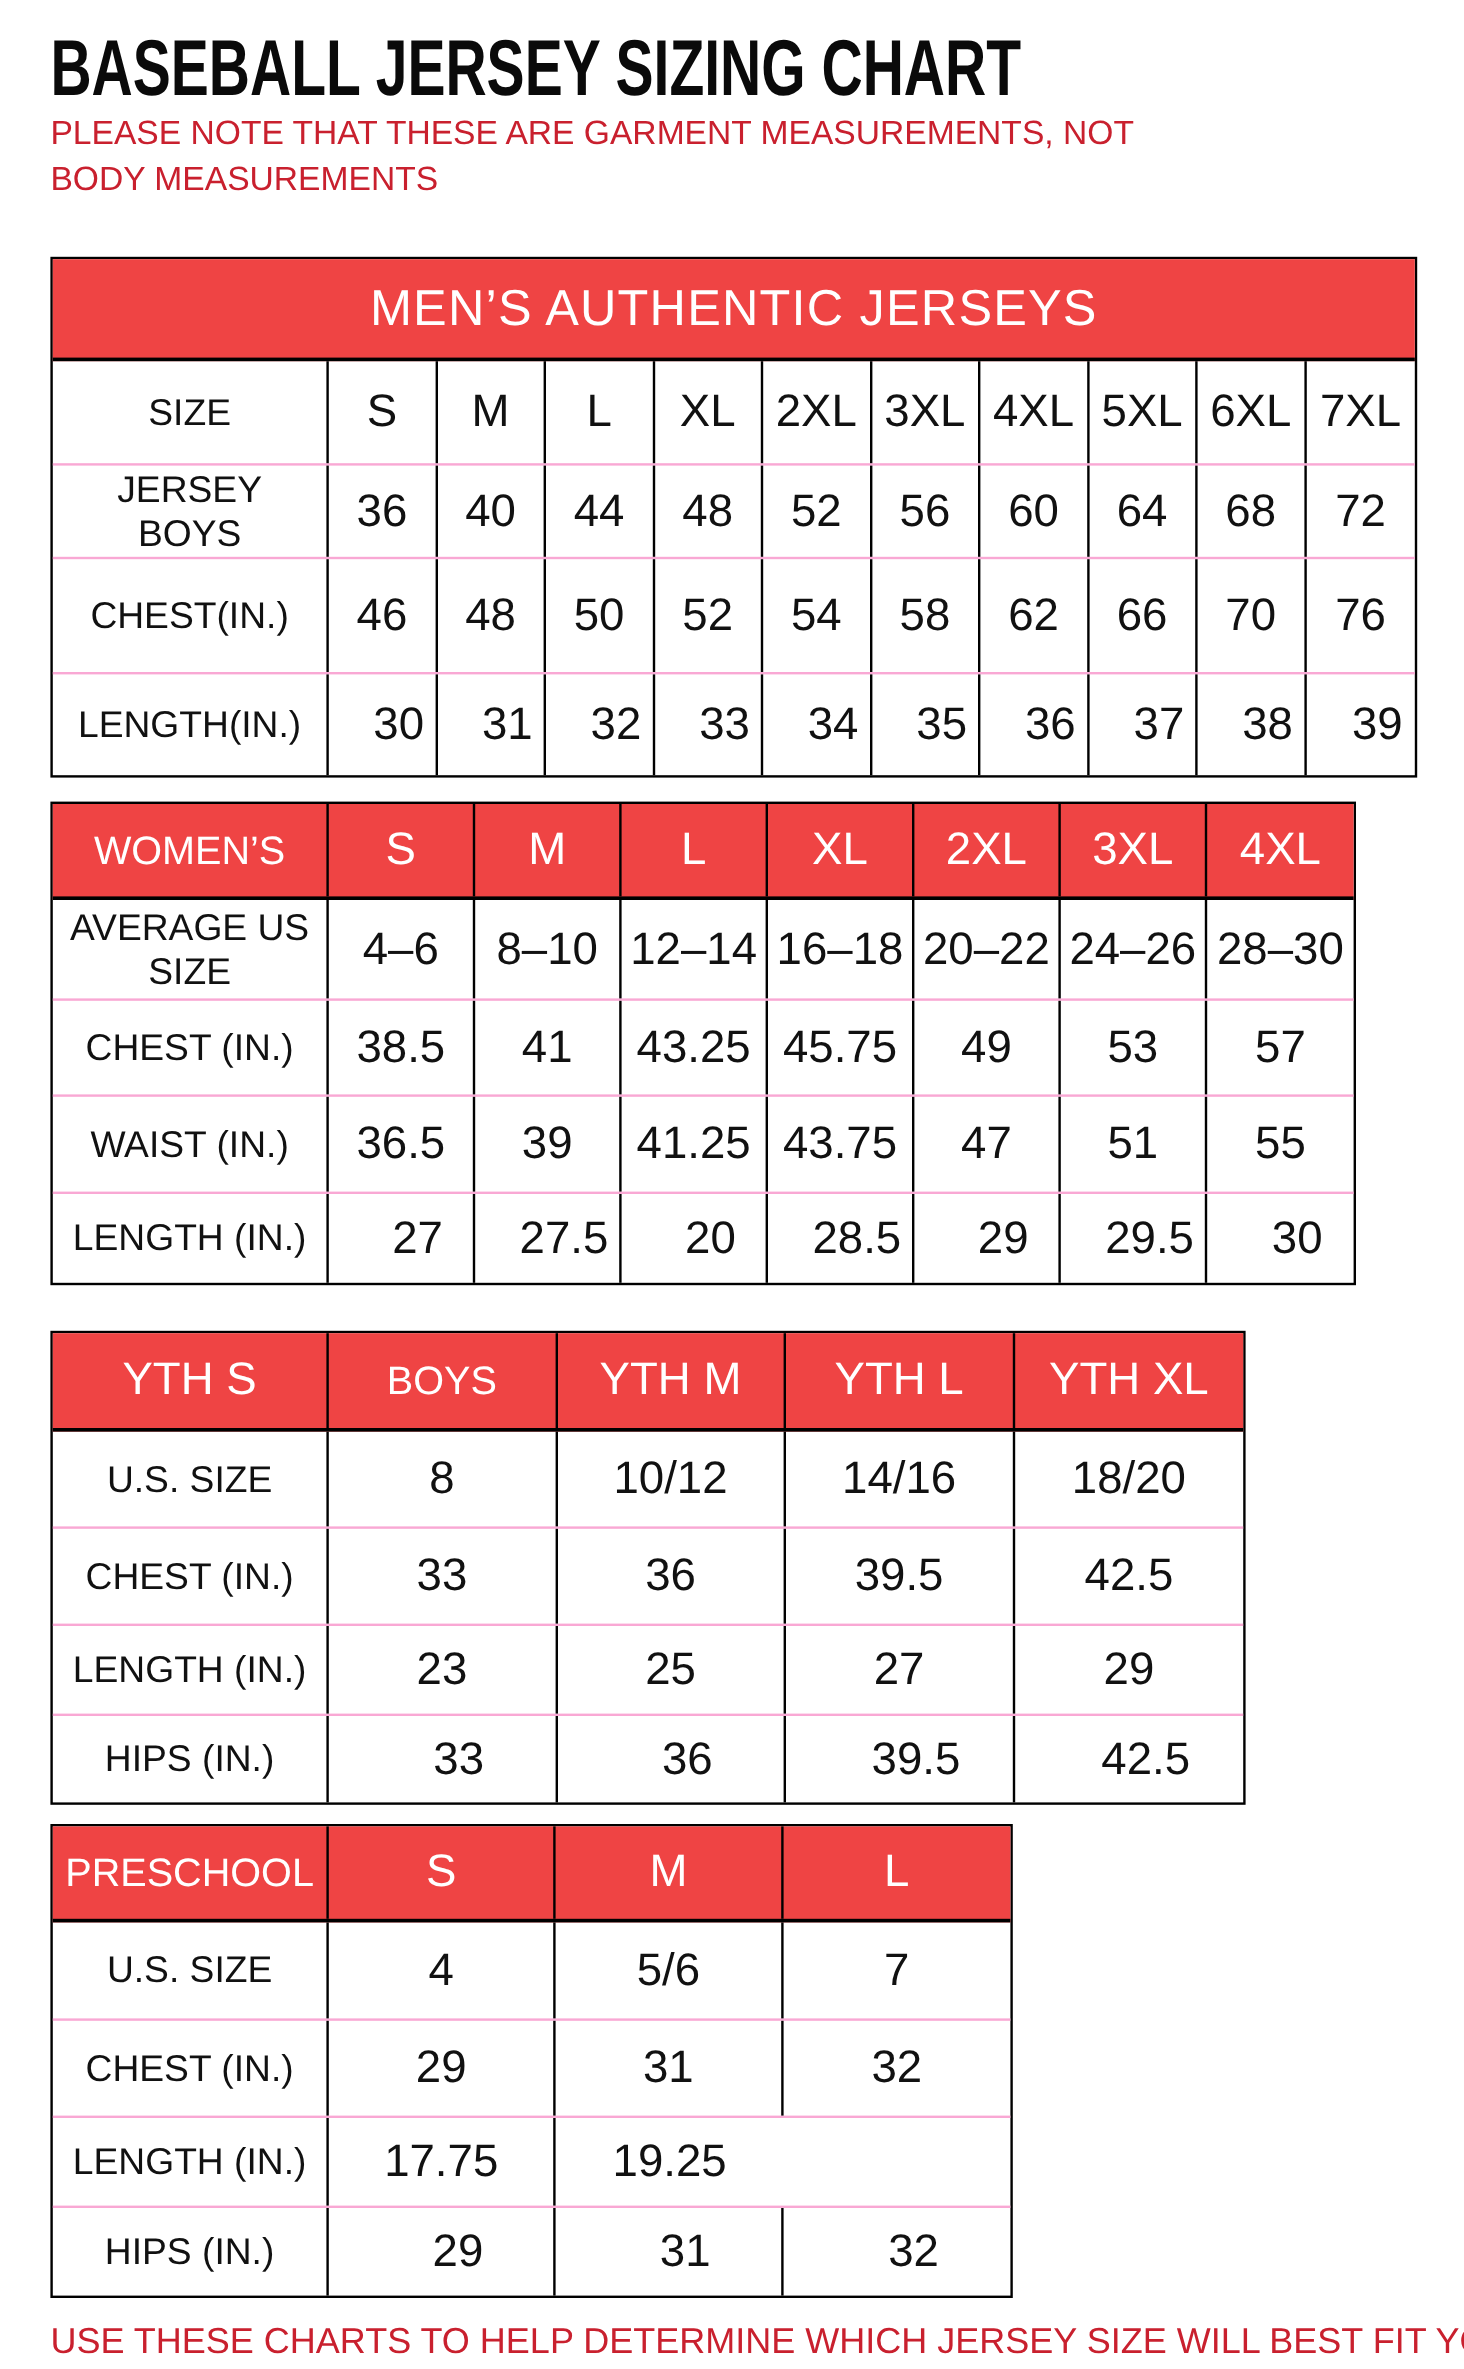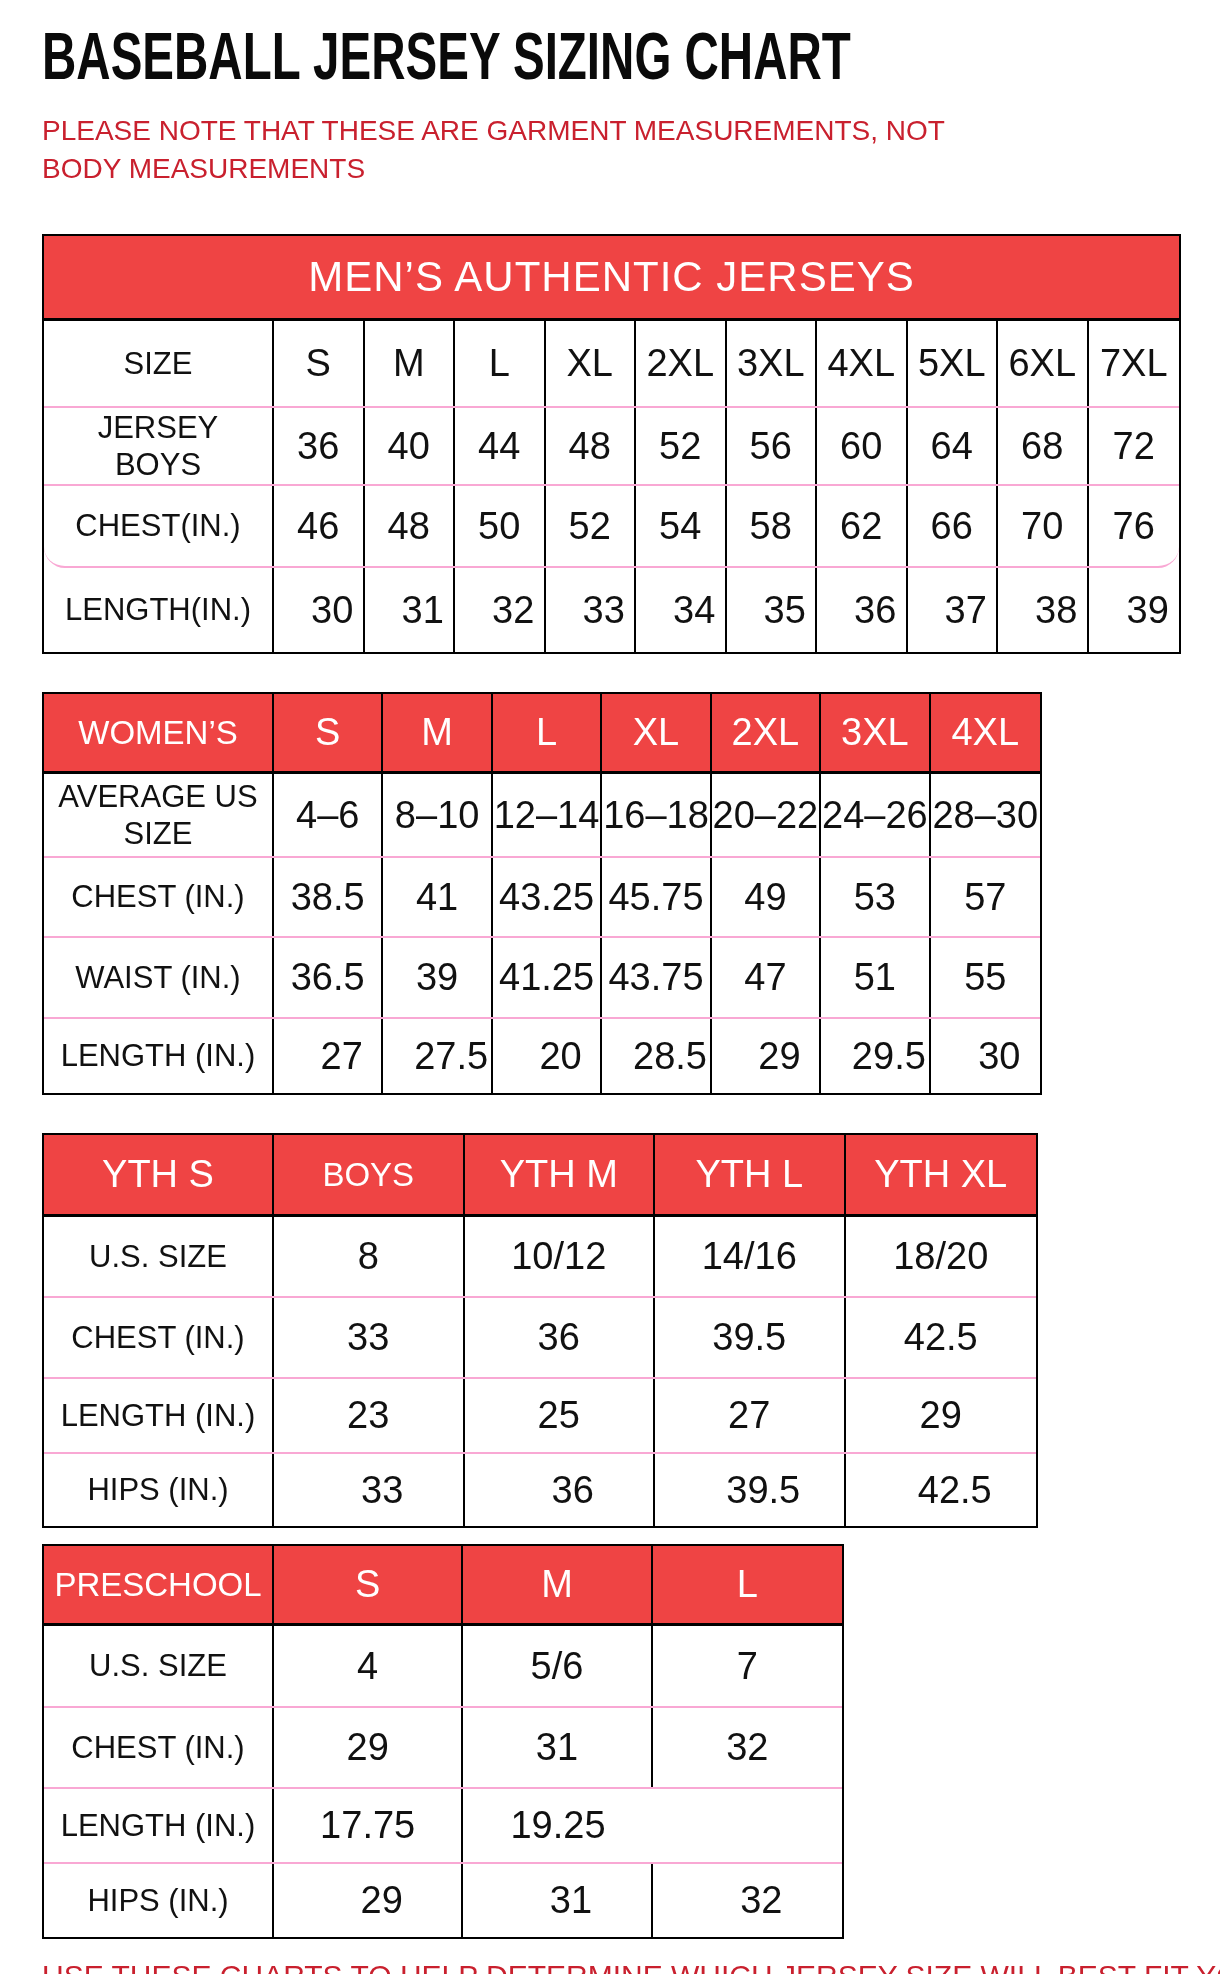--- a/index.html
+++ b/index.html
@@ -10,51 +10,51 @@
     font-family:"Liberation Sans","DejaVu Sans",sans-serif;
     color:#111;
   }
   .title{
     font-size:66px;font-weight:bold;line-height:56px;color:#0a0a0a;
     display:inline-block;white-space:nowrap;
     transform:scaleX(0.72);transform-origin:left center;
     margin:6px 0 0 0;
   }
   .note{
-    margin-top:28px;max-width:920px;
+    margin-top:8px;max-width:920px;
     font-size:28px;line-height:38px;font-weight:500;
   }
   .red{color:#c9202e;}
   .footer{
     margin-top:20px;font-size:30px;font-weight:500;white-space:nowrap;
   }
   
   .tbl{box-sizing:border-box;border:2px solid #000;background:#fff;}
   .t-mens{width:1139px;margin-top:46px;}
-  .t-womens{width:1000px;margin-top:38px;}
+  .t-womens{width:1088px;margin-top:20px;}
   .t-boys{width:996px;margin-top:38px;}
   .t-preschool{width:802px;margin-top:16px;}
   .tbl-head{
     background:#ef4444;color:#fff;display:grid;
     border-bottom:3px solid #000;box-sizing:border-box;
   }
   .tbl-head.banner{grid-template-columns:1fr;}
   .t-mens .tbl-head{height:85px;}
   .t-womens .tbl-head{height:80px;}
   .t-boys .tbl-head{height:82px;}
   .t-preschool .tbl-head{height:80px;}
   .row{display:grid;border-bottom:2px solid #f9a8d4;box-sizing:border-box;}
   .row:last-child{border-bottom:none;gap:28px;}
   .t-mens .row,.t-mens .tbl-head:not(.banner){grid-template-columns:230px repeat(10,1fr);}
   .t-womens .row,.t-womens .tbl-head{grid-template-columns:230px repeat(7,1fr);}
   .t-boys .row,.t-boys .tbl-head{grid-template-columns:230px repeat(4,1fr);}
   .t-preschool .row,.t-preschool .tbl-head{grid-template-columns:230px repeat(3,1fr);}
   .t-mens .row:nth-child(1){height:87px;}
   .t-mens .row:nth-child(2){height:78px;}
-  .t-mens .row:nth-child(3){height:82px;border-radius:21px;}
+  .t-mens .row:nth-child(3){height:96px;}
   .t-mens .row:nth-child(4){height:84px;}
   .t-womens .row:nth-child(1){height:84px;}
   .t-womens .row:nth-child(2){height:80px;}
   .t-womens .row:nth-child(3){height:81px;}
   .t-womens .row:nth-child(4){height:74px;}
   .t-boys .row:nth-child(1){height:81px;}
   .t-boys .row:nth-child(2){height:81px;}
   .t-boys .row:nth-child(3){height:75px;}
   .t-boys .row:nth-child(4){height:72px;}
   .t-preschool .row:nth-child(1){height:82px;}

